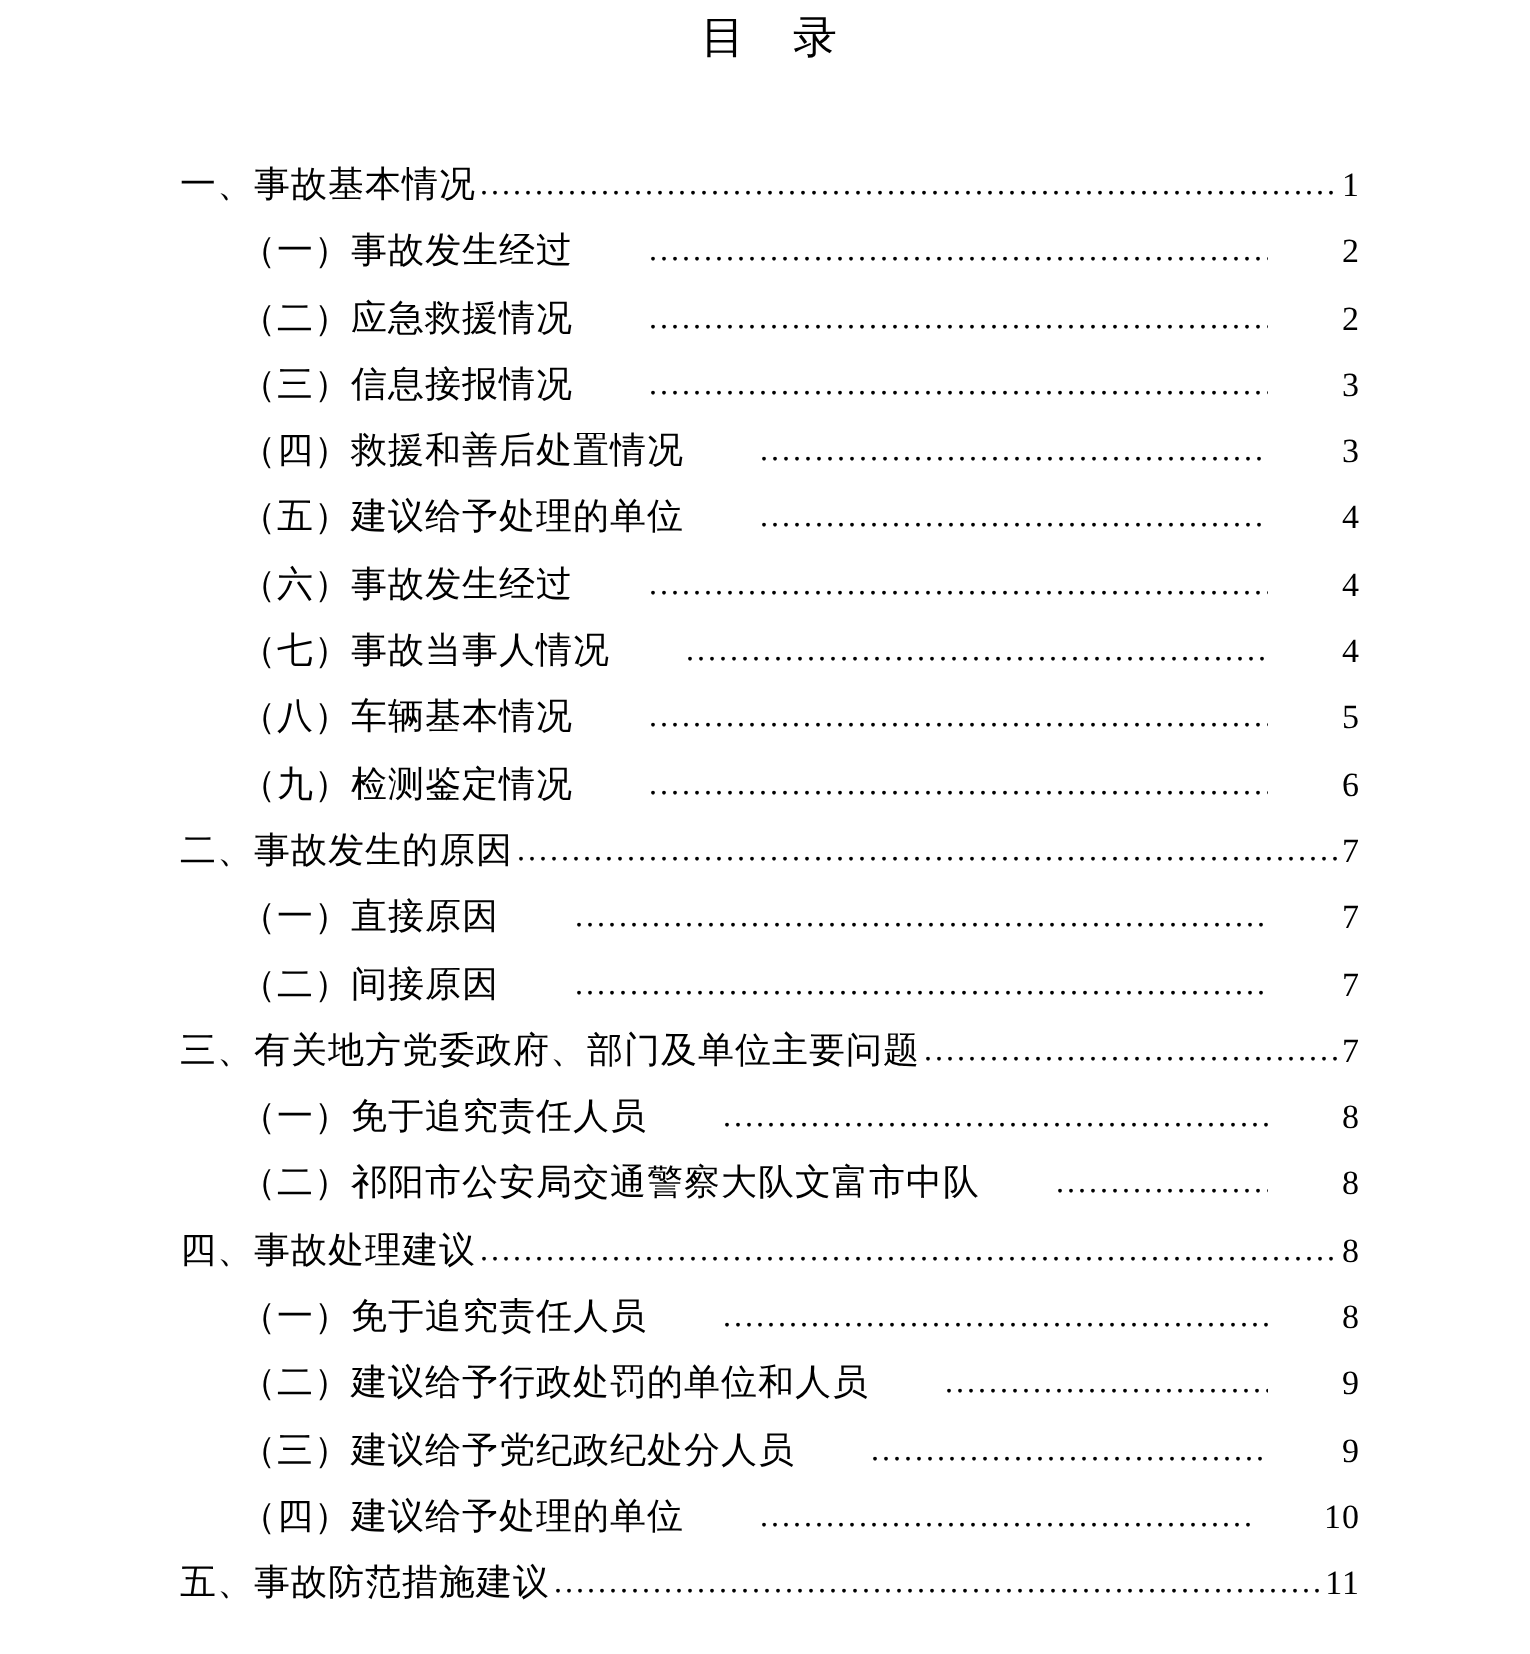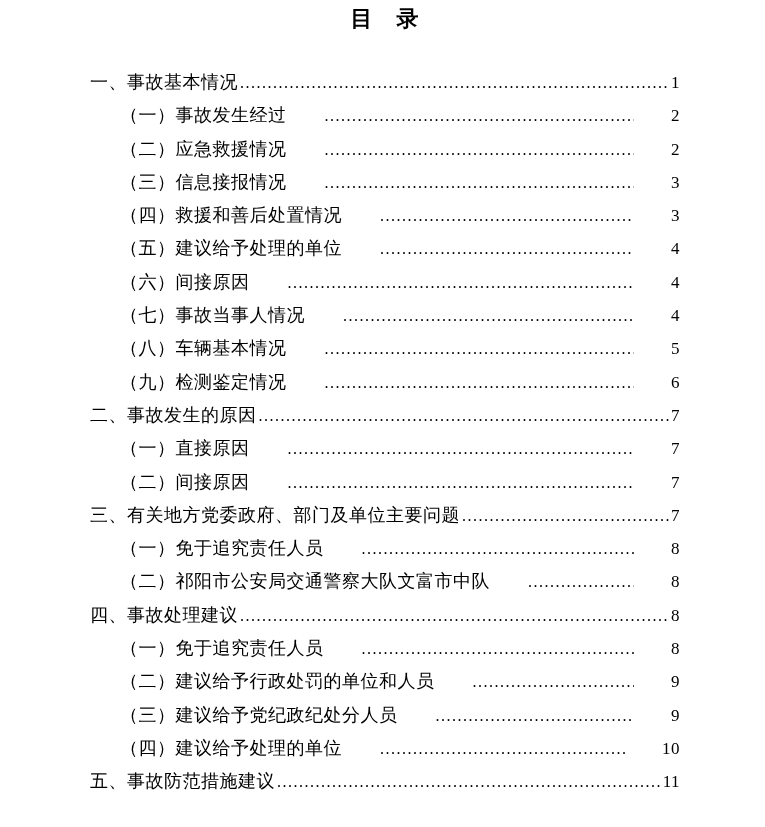--- a/index.html
+++ b/index.html
@@ -16,25 +16,25 @@
   }
   .doc-page {
     box-sizing: border-box;
     width: 765px;
     height: 827px;
     padding: 4px 85px 0 90px;
   }
   .doc-title {
     text-align: center;
     font-size: 22px;
-    font-weight: bold;
+    font-weight: normal;
     line-height: 30px;
     letter-spacing: 1px;
     white-space: pre;
-    margin: 0 0 32px 0;
+    margin: 0 0 42px 0;
   }
   .toc-list {
     width: 100%;
   }
   .toc-row {
     display: flex;
     align-items: center;
     line-height: 33.3px;
     white-space: nowrap;
   }
@@ -97,21 +97,21 @@
     <span class="entry-label">（四）救援和善后处置情况</span>
     <span class="leader-dots"></span>
     <span class="page-num">3</span>
   </div>
       <div class="toc-row level-2">
     <span class="entry-label">（五）建议给予处理的单位</span>
     <span class="leader-dots"></span>
     <span class="page-num">4</span>
   </div>
       <div class="toc-row level-2">
-    <span class="entry-label">（六）间接原因</span>
+    <span class="entry-label">（六）事故发生经过</span>
     <span class="leader-dots"></span>
     <span class="page-num">4</span>
   </div>
       <div class="toc-row level-2">
     <span class="entry-label">（七）事故当事人情况</span>
     <span class="leader-dots"></span>
     <span class="page-num">4</span>
   </div>
       <div class="toc-row level-2">
     <span class="entry-label">（八）车辆基本情况</span>

